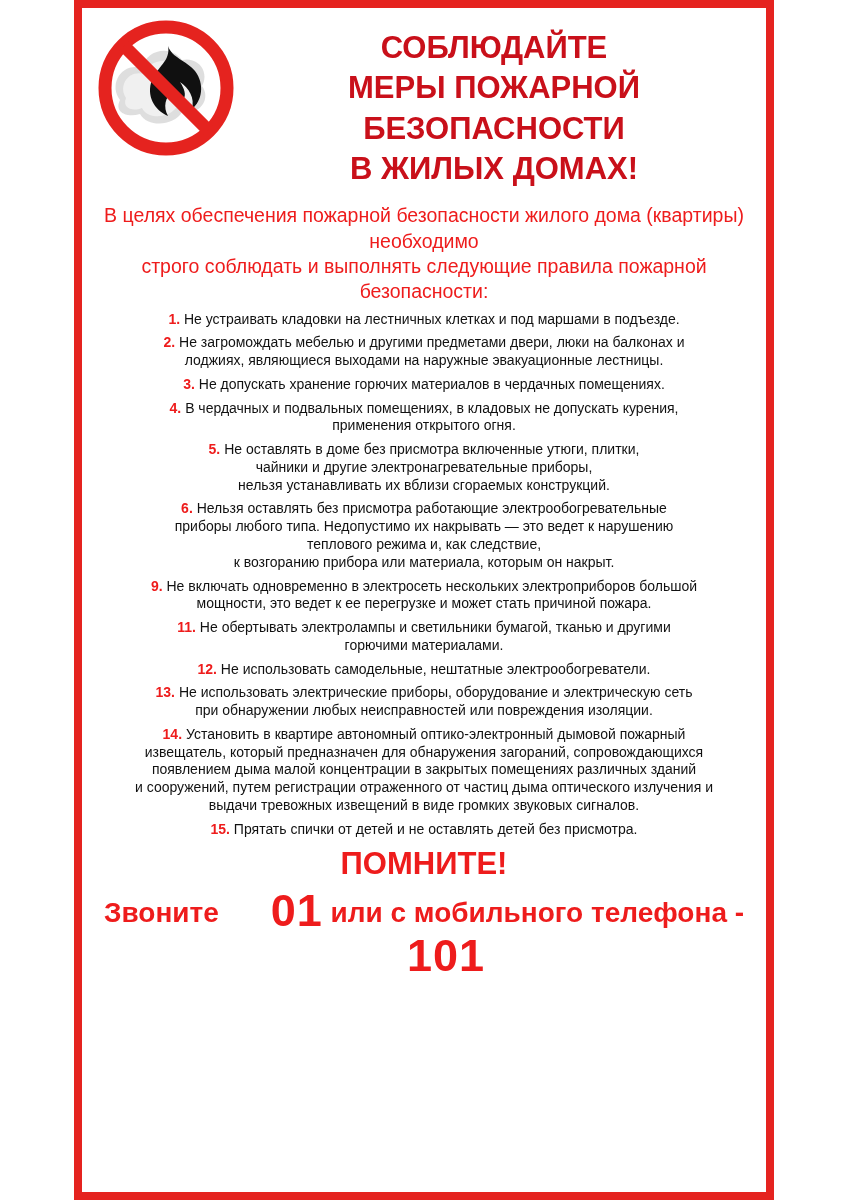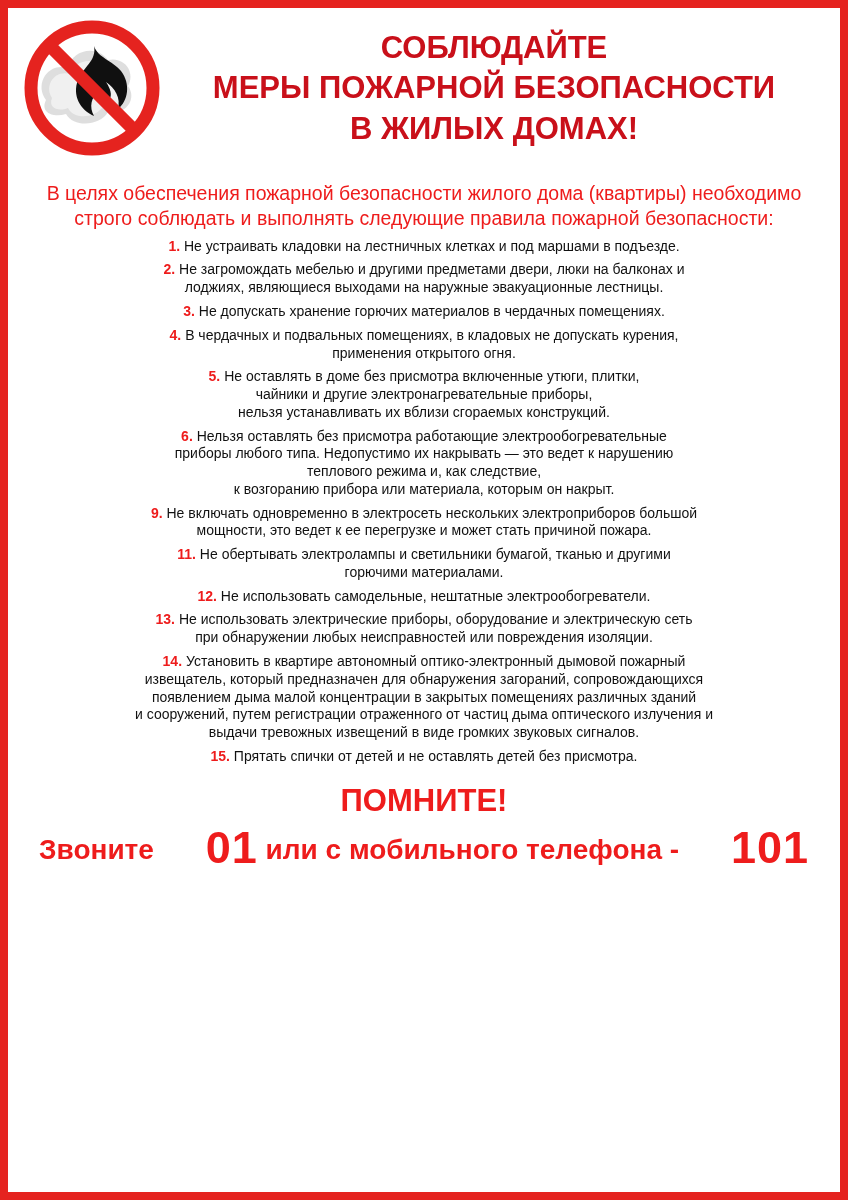--- a/index.html
+++ b/index.html
@@ -4,47 +4,47 @@
 <style>
   :root{
     --border-red:#e5231f;
     --title-red:#c9101a;
     --accent-red:#ee1c1c;
     --text-dark:#111111;
     --icon-gray:#d8d8d8;
   }
   html,body{margin:0;padding:0;background:#ffffff;}
   .page{
-    width:848px;height:1200px;box-sizing:border-box;
+    width:700px;height:1200px;box-sizing:border-box;
     border:8px solid var(--border-red);
     background:#ffffff;overflow:hidden;
     font-family:"Liberation Sans", sans-serif;
     margin:0 auto;position:relative;
   }
   .header{display:flex;align-items:flex-start;padding:10px 16px 0 14px;}
   .icon-wrap{flex:0 0 142px;width:142px;height:142px;}
   .icon-wrap svg{display:block;width:140px;height:140px;}
   .title{
     flex:1;text-align:center;color:var(--title-red);
     font-weight:bold;font-size:31px;line-height:1.3;padding-top:10px;
   }
   .intro{
     color:var(--accent-red);text-align:center;
     font-size:19.5px;line-height:1.3;font-weight:500;
-    white-space:pre-line;margin:21px 14px 4px;
+    white-space:pre-line;margin:14px 14px 4px;
   }
   .rules{margin:4px 26px 0;}
   .rule{
     text-align:center;color:var(--text-dark);
     font-size:14px;line-height:1.27;margin:6px 0;
   }
   .rule .num{color:var(--accent-red);font-weight:bold;}
   .rule .text{white-space:pre-line;}
   .footer{text-align:center;color:var(--accent-red);font-weight:bold;}
-  .remember{font-size:31px;margin-top:17px;}
+  .remember{font-size:31px;margin-top:8px;}
   .slogan{font-size:30px;margin-top:5px;}
   .call{font-size:28px;margin-top:6px;}
   .call .big{font-size:45px;line-height:1;vertical-align:-4px;letter-spacing:1px;margin-left:44px;}
 </style>
 </head>
 <body>
 
 <div class="page">
 
   <div class="header">

